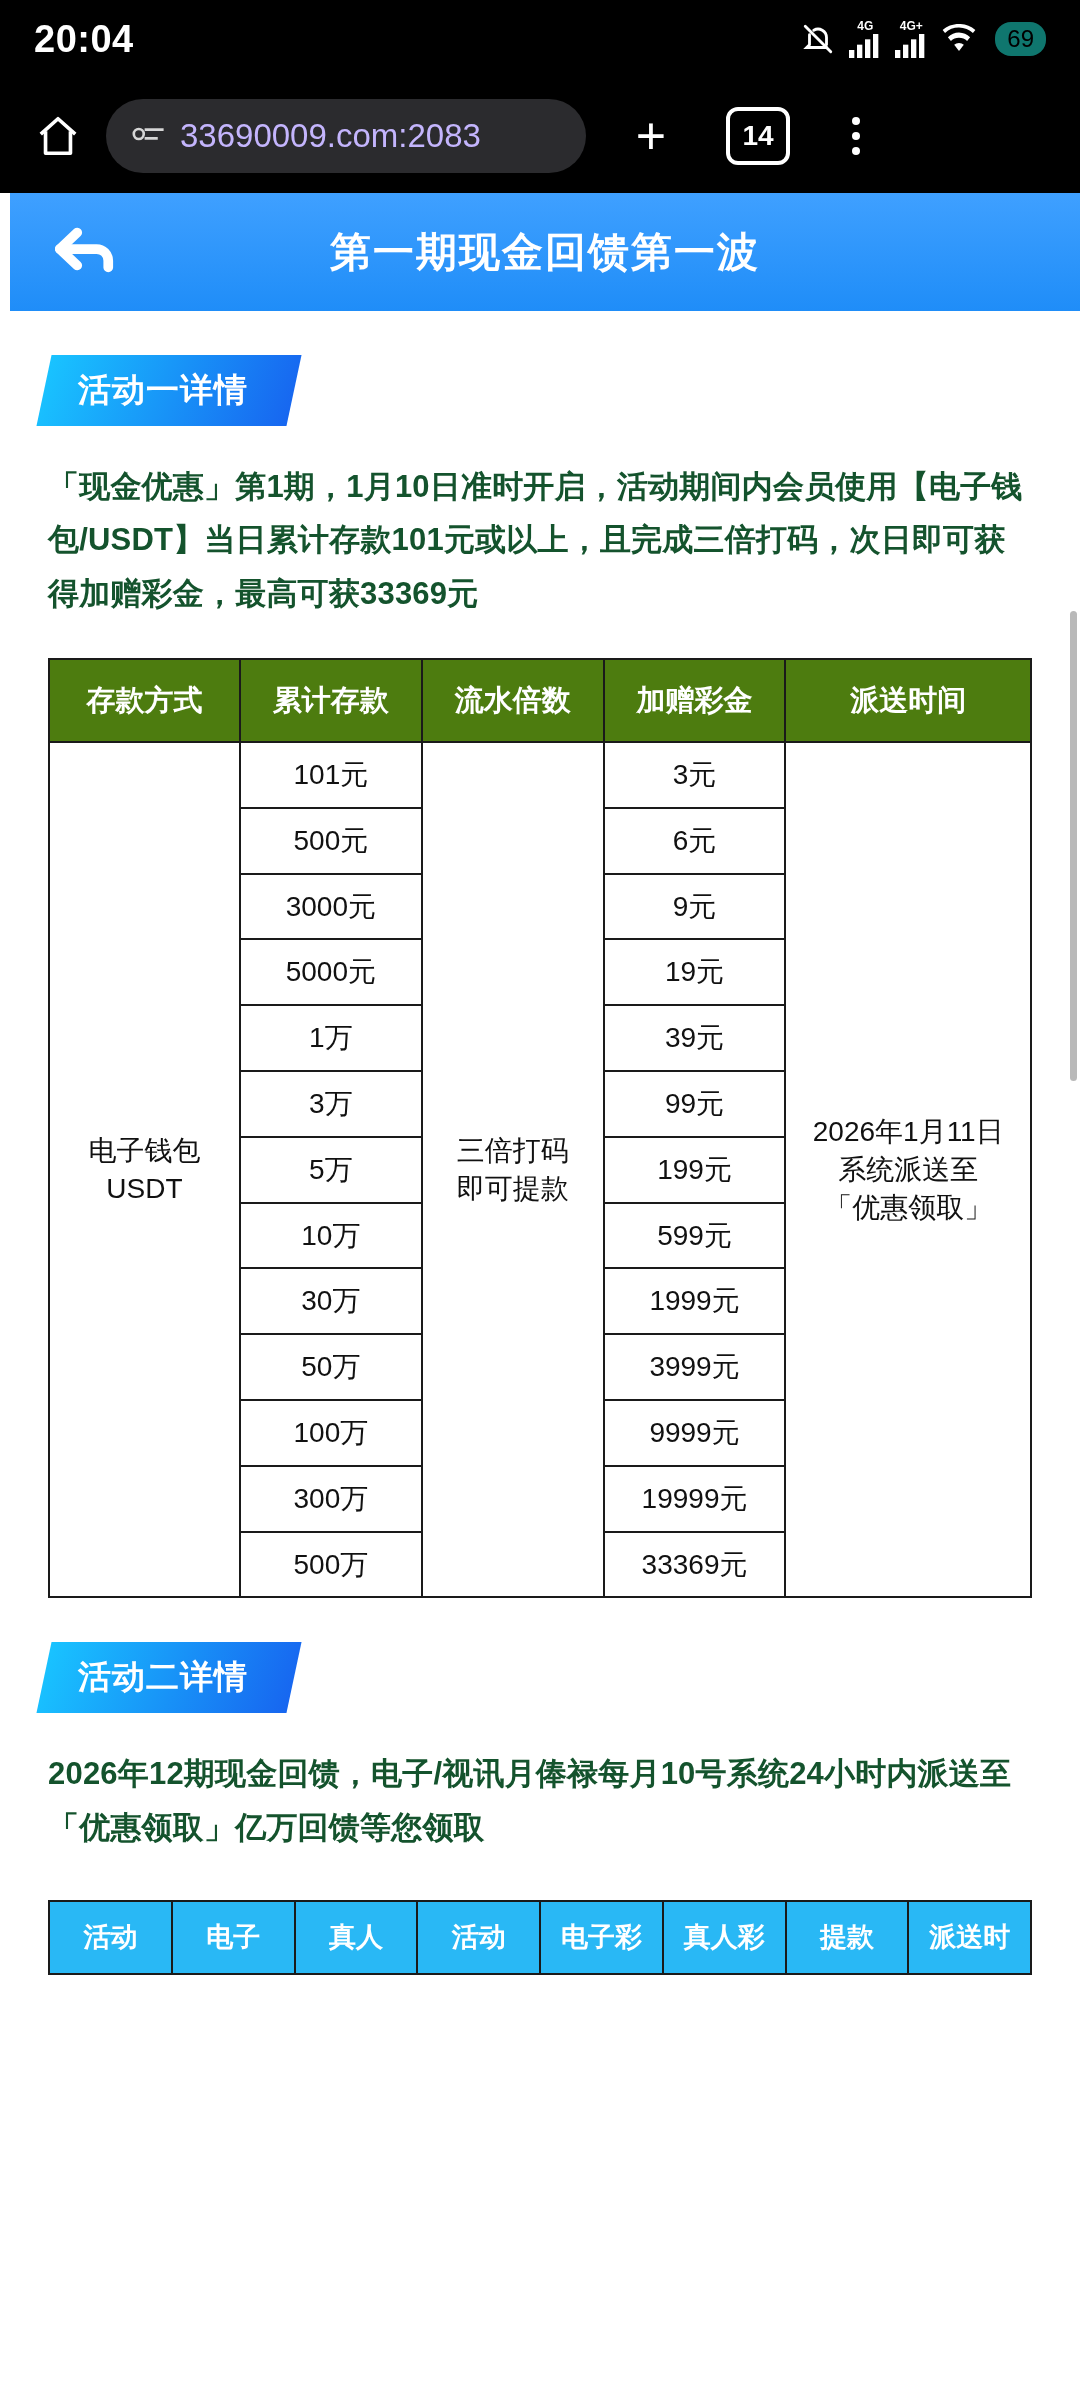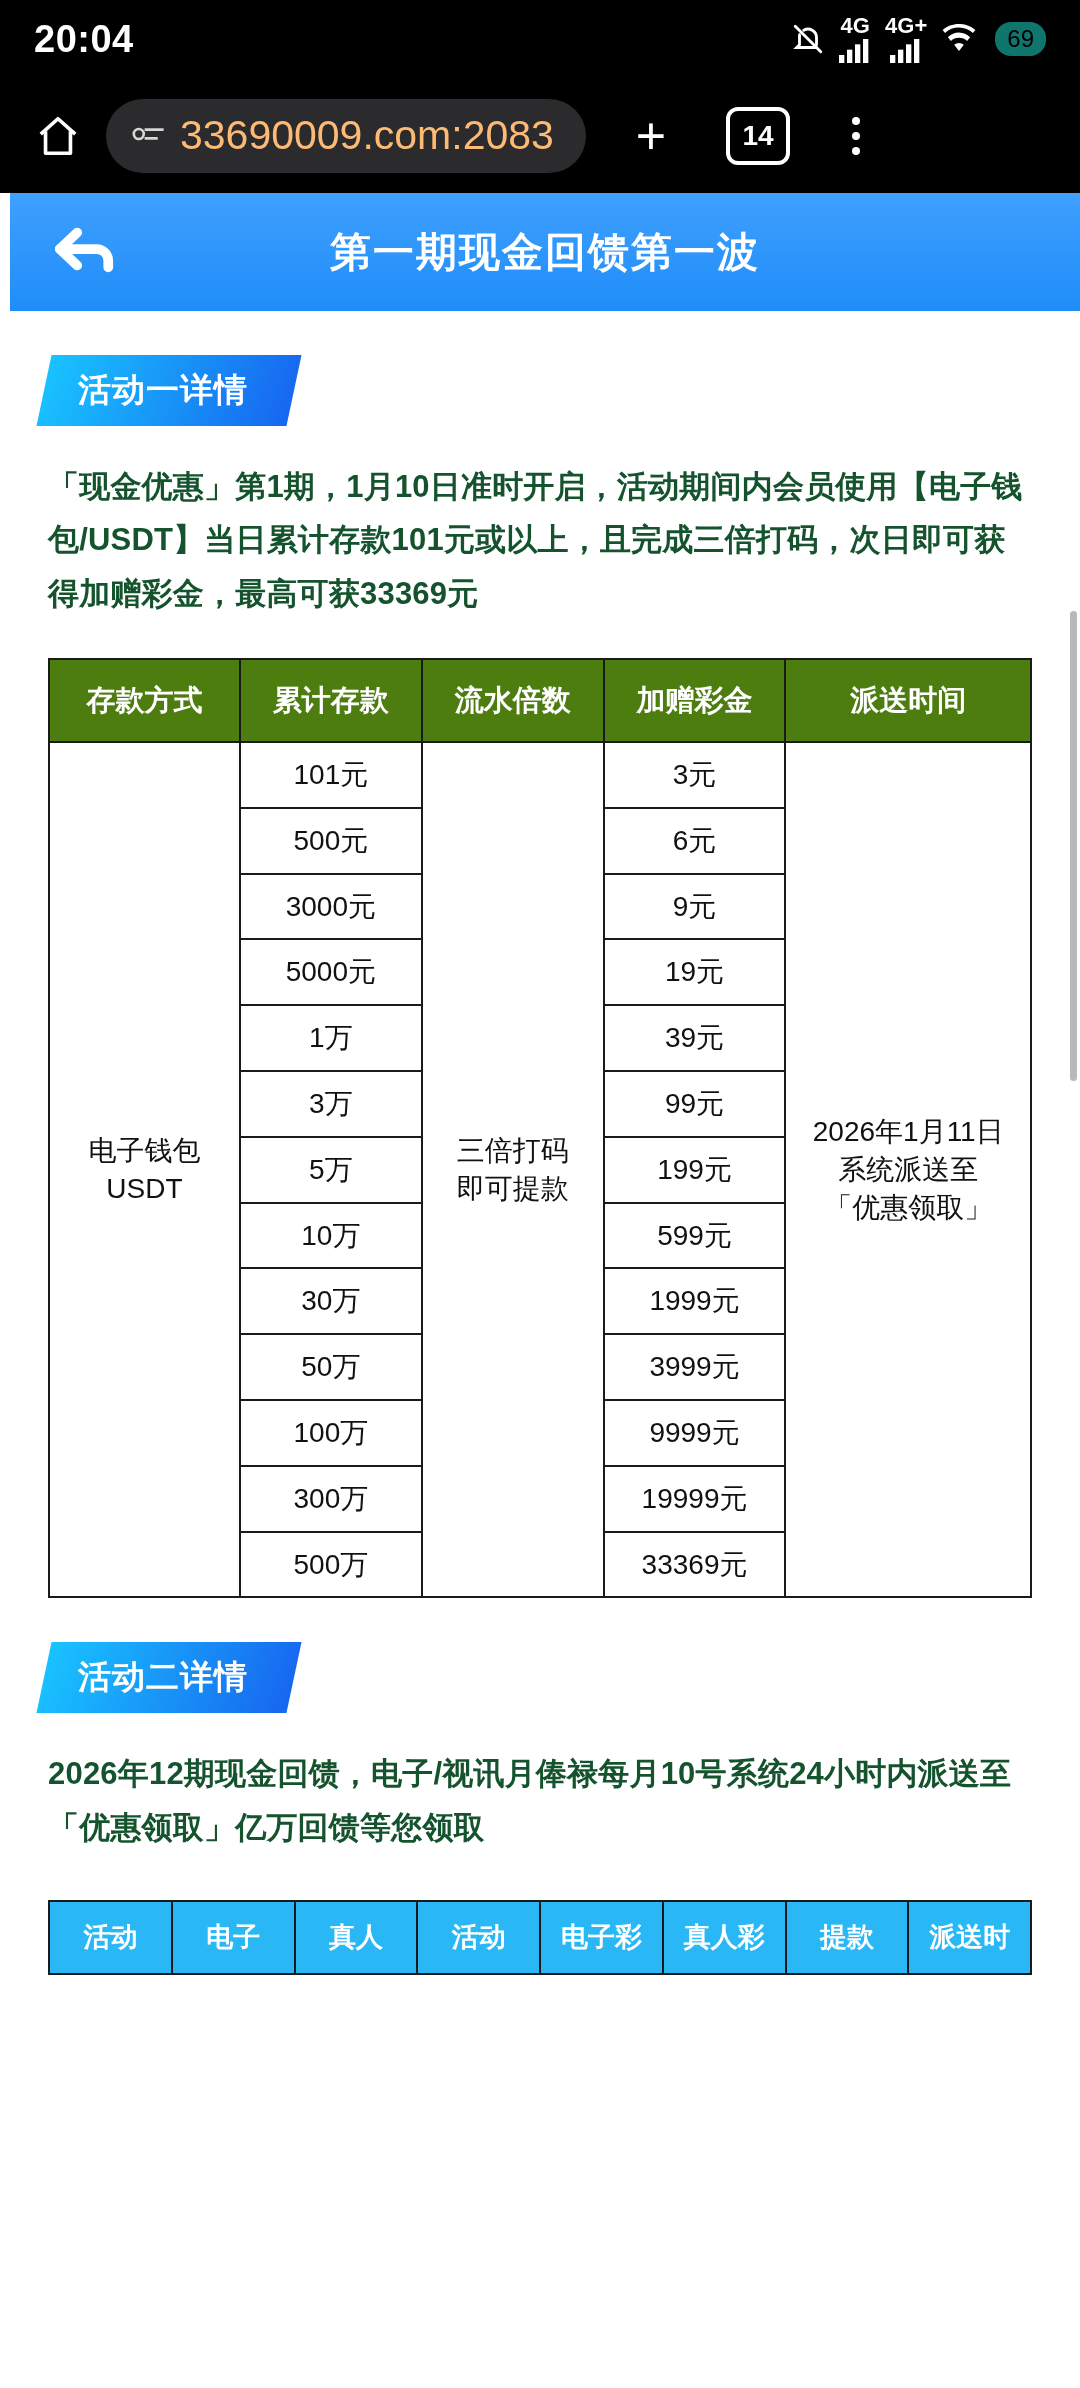--- a/index.html
+++ b/index.html
@@ -37,21 +37,21 @@
     align-items: center;
     background: #0f766e;
     color: #000000;
     border-radius: 16px;
     font-size: 24px;
     font-weight: 400;
     padding: 3px 12px 3px 12px;
     margin-left: 4px;
   }
   .net-badge {
-    font-size: 22px;
+    font-size: 12px;
     font-weight: 700;
     line-height: 1;
     margin-bottom: 2px;
   }
   .sig-group { display: flex; flex-direction: column; align-items: center; }
 
   
   .browser-bar {
     height: 115px;
     background: #000000;
@@ -67,22 +67,22 @@
     height: 74px;
     background: #2b2b2e;
     border-radius: 37px;
     display: flex;
     align-items: center;
     padding: 0 24px;
     gap: 16px;
     overflow: hidden;
   }
   .url-text {
-    color: #fdba74;
-    font-size: 41px;
+    color: #c4b5fd;
+    font-size: 33px;
     white-space: nowrap;
     overflow: hidden;
     margin-left: -4px;
   }
   .plus-btn {
     color: #ffffff;
     font-size: 52px;
     font-weight: 300;
     line-height: 1;
     width: 70px;

